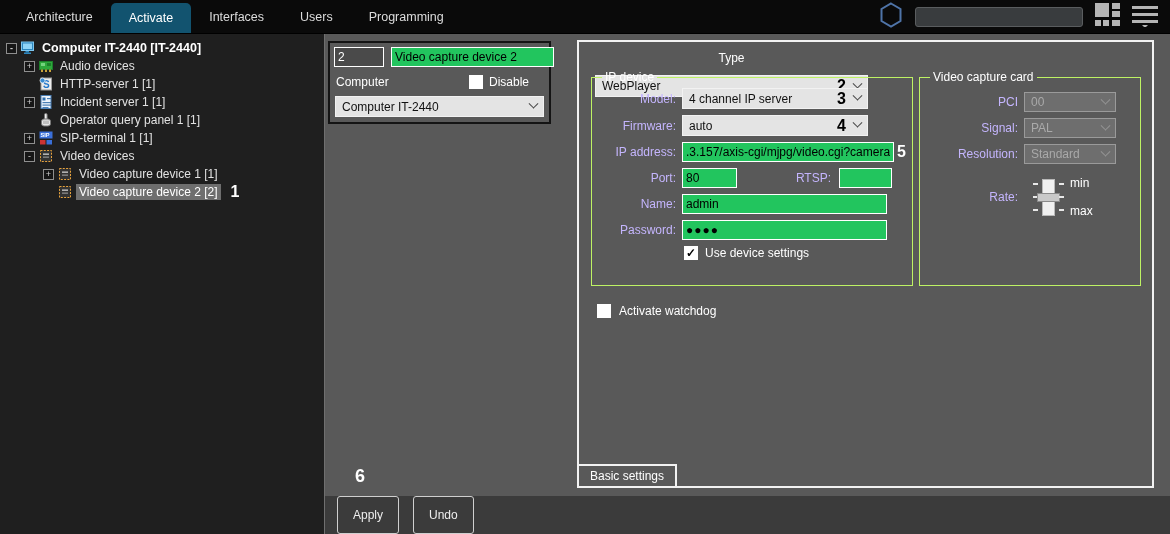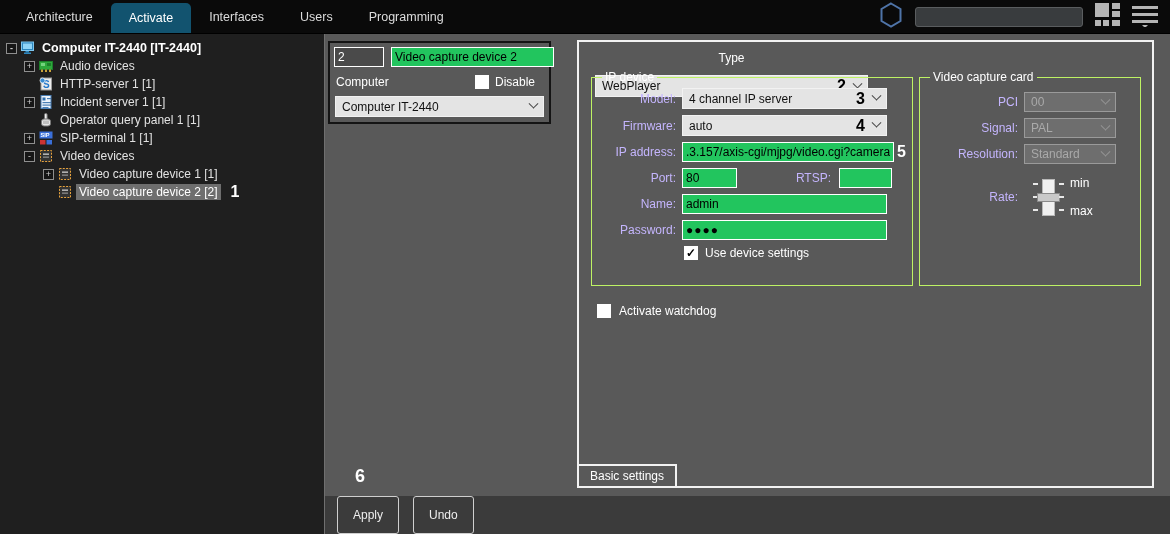--- a/index.html
+++ b/index.html
@@ -60,36 +60,36 @@
   .checkbox::after { content:""; }
   .checkbox.checked::after { content:"\2713"; font-weight:bold; margin-top:-1px; }
 
   
   .device-box { position:absolute; left:3px; top:7px; width:223px; height:83px;
     border:2px solid #141414; padding:4px; }
   .db-row1 { display:flex; gap:7px; }
   .id-field { width:50px; background:#4a4a4a; color:#fff; border:1px solid #fff; }
   .name-field { flex:1; }
   .db-row2 { display:flex; align-items:center; justify-content:space-between; margin-top:8px; padding:0 2px; }
-  .db-disable { display:flex; align-items:center; gap:6px; margin-right:8px;padding-left:28px; }
+  .db-disable { display:flex; align-items:center; gap:6px; margin-right:14px;padding-left:28px; }
   .db-row3 { margin-top:7px; padding:0 1px; }
 
   
   .settings-panel { position:absolute; left:252px; top:6px; width:577px; height:448px;
     border:2px solid #f2f2f2; }
   .type-row { position:absolute; left:16px; top:9px; display:flex; align-items:center; gap:10px;flex-direction:column; }
   .type-row .dropdown { width:273px; height:22px; }
 
   fieldset { position:absolute; border:1px solid #bef264; color:#fff; }
   fieldset legend { font-size:12px; color:#fff; padding:0 3px; margin-left:4px; }
   .fs-ip { left:12px; top:28px; width:311px; height:216px; padding:4px 6px 0 6px; }
   .fs-card { left:340px; top:28px; width:219px; height:216px; padding:8px 6px 0 6px; }
   .frow { display:flex; align-items:center; margin-bottom:6px; }
   .flabel { width:78px; text-align:right; margin-right:6px; color:#c4b5fd; font-size:12px; flex:0 0 78px; }
-  .frow .dropdown { width:205px; }
+  .frow .dropdown { width:186px; }
   .ip-input { width:212px; }
   .port-input { width:55px; }
   .rtsp-label { width:46px; text-align:right; margin-left:16px; margin-right:8px; }
   .rtsp-input { width:53px; }
   .pw-input { width:205px; letter-spacing:1px; font-weight:bold; }
   .cb-row { margin-left:86px; display:flex; align-items:center; gap:7px; }
 
   .fs-card .flabel { width:92px; flex:0 0 92px; }
   .fs-card .dropdown { width:92px; height:20px; }
   .rate-row { margin-top:12px; align-items:flex-start; }

